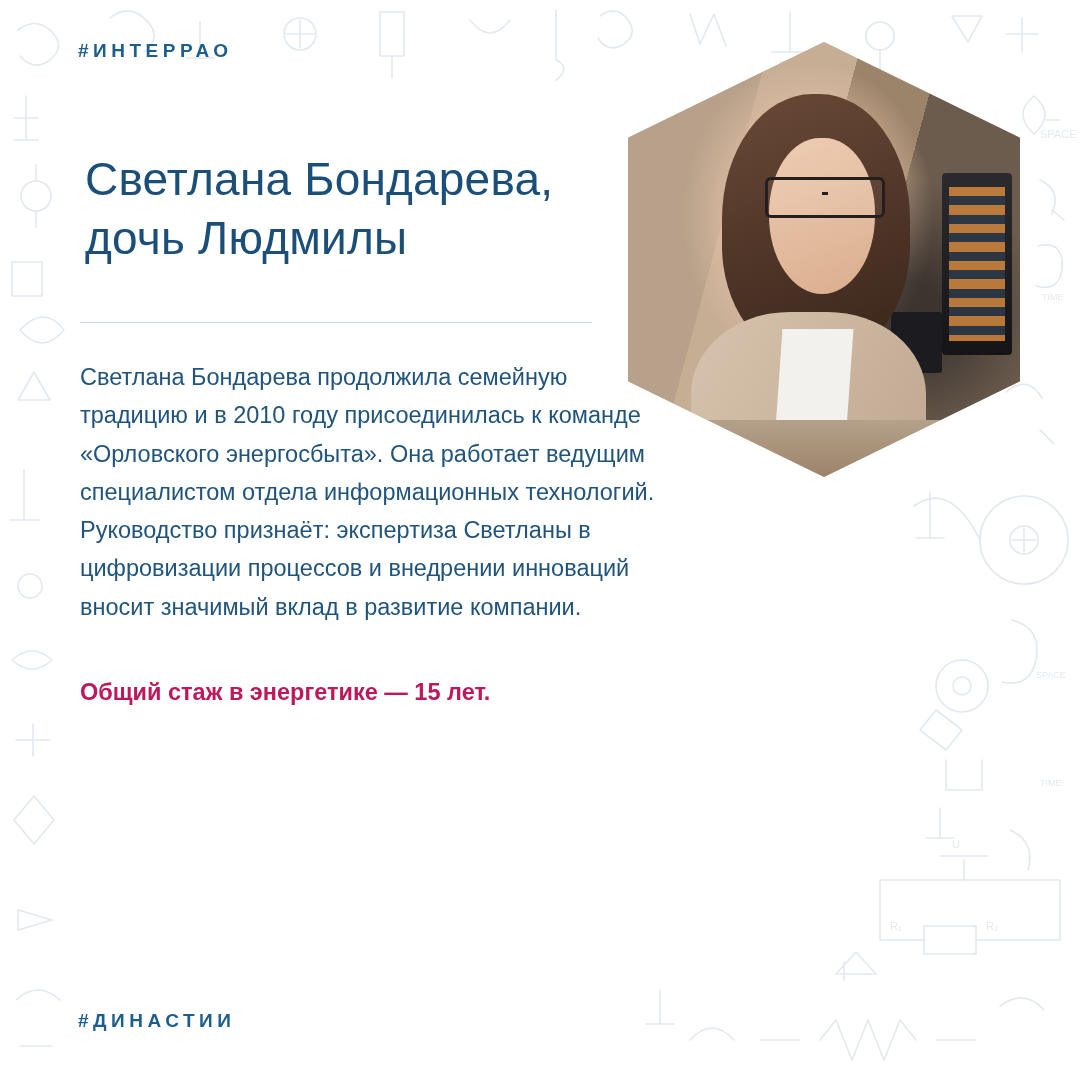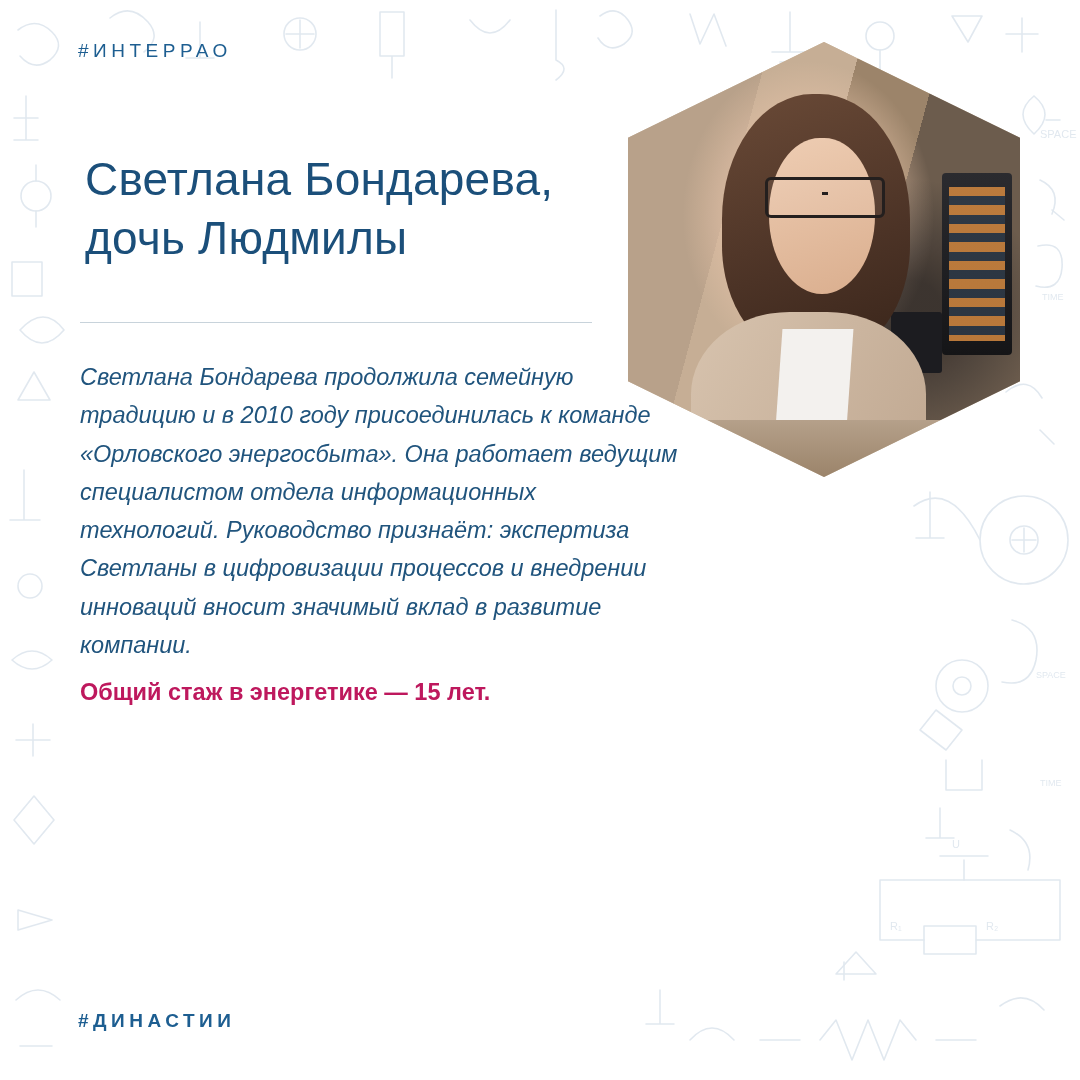--- a/index.html
+++ b/index.html
@@ -25,21 +25,21 @@
     opacity: 0.55;
   }
   .doodles svg { display: block; width: 100%; height: 100%; }
 
   
   .hashtag-top {
     position: absolute;
     left: 78px;
     top: 40px;
     font-size: 19px;
-    font-weight: 400;
+    font-weight: 700;
     letter-spacing: 4.5px;
     color: #1d5e91;
     text-align: center;
   }
 
   
   .hashtag-bottom {
     position: absolute;
     left: 78px;
     bottom: 48px;
@@ -291,21 +291,21 @@
     </svg>
   </div>
 
   <div class="hashtag-top">#ИНТЕРРАО</div>
 
   <h1 class="headline" style="white-space: pre-line; margin:0;">Светлана Бондарева,
 дочь Людмилы</h1>
 
   <div class="divider"></div>
 
-  <p class="body-text" style="margin:0;font-style:italic;">Светлана Бондарева продолжила семейную традицию и в 2010 году присоединилась к команде «Орловского энергосбыта». Она работает ведущим специалистом отдела информационных технологий. Руководство признаёт: экспертиза Светланы в цифровизации процессов и внедрении инноваций вносит значимый вклад в развитие компании.</p>
+  <p class="body-text" style="margin:0;">Светлана Бондарева продолжила семейную традицию и в 2010 году присоединилась к команде «Орловского энергосбыта». Она работает ведущим специалистом отдела информационных технологий. Руководство признаёт: экспертиза Светланы в цифровизации процессов и внедрении инноваций вносит значимый вклад в развитие компании.</p>
 
   <p class="stat-line" style="margin:0;">Общий стаж в энергетике — 15 лет.</p>
 
   <div class="portrait-wrap">
     <div class="hexagon">
       <div class="photo">
         <div class="photo-monitor"></div>
         <div class="photo-phone"></div>
         <div class="photo-hair"></div>
         <div class="photo-face"></div>

